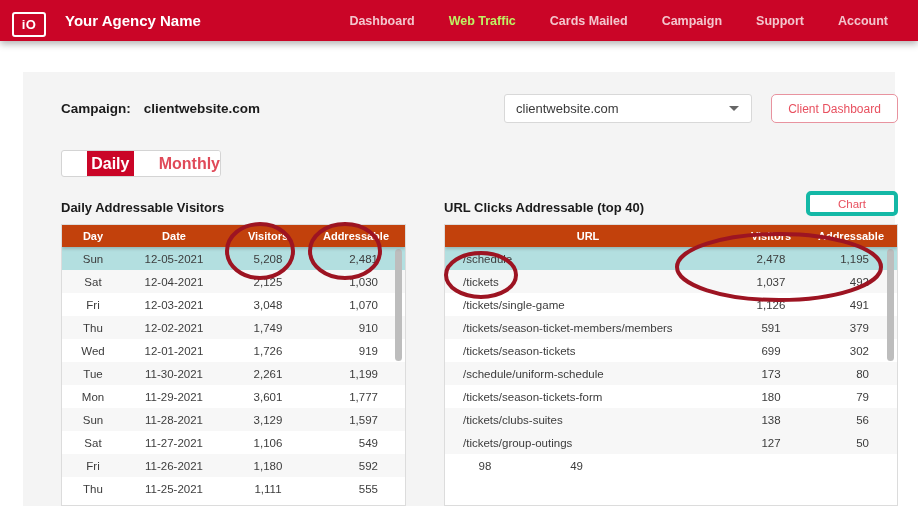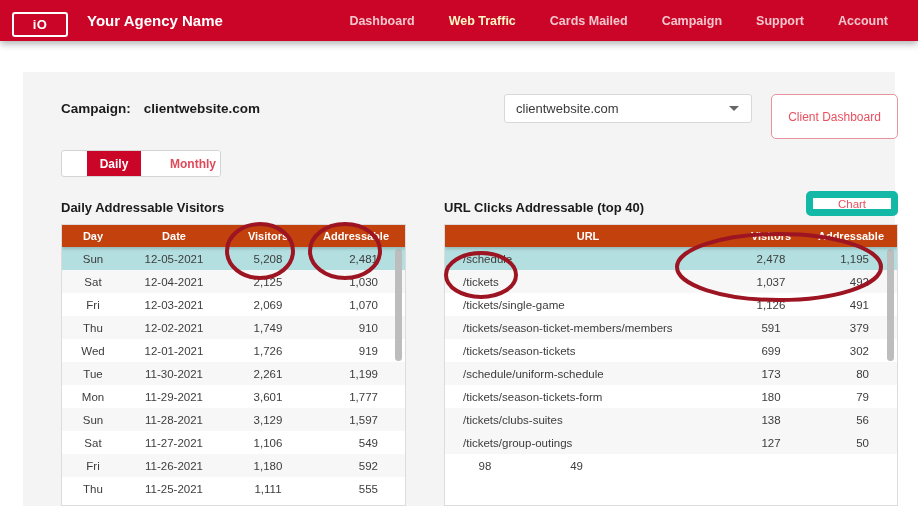--- a/index.html
+++ b/index.html
@@ -13,38 +13,38 @@
 
   
   .topnav {
     position: absolute; left: 0; top: 0; width: 918px; height: 41px;
     background: #ca0527;
     display: flex; align-items: center;
     box-shadow: 0 3px 7px rgba(0,0,0,0.30);
     z-index: 5;
   }
   .logo-box {
-    width: 56px; height: 25px; margin-left: 12px;
+    width: 34px; height: 25px; margin-left: 12px;
     border: 2px solid #ffffff; border-radius: 3px;
     display: flex; align-items: center; justify-content: center; margin-top: 8px;
   }
   .logo-box .logo-txt {
     color: #ffffff; font-size: 13px; font-weight: bold; letter-spacing: .5px;
     line-height: 1;
   }
   .brand {
     color: #ffffff; font-size: 15px; font-weight: bold; margin-left: 19px;
     white-space: nowrap;
   }
   .navlinks { margin-left: auto; display: flex; align-items: center; }
   .navlink {
     color: #f3c6cd; font-size: 12.5px; font-weight: bold;
     padding: 0 17px; white-space: nowrap; cursor: pointer;
   }
-  .navlink.active { color: #fef9c3; }
+  .navlink.active { color: #bef264; }
   .navlink.last { padding-right: 30px; }
 
   
   .panel {
     position: absolute; left: 23px; top: 72px; width: 872px; height: 434px;
     background: #f4f4f4;
   }
 
   .campaign-row {
     position: absolute; left: 38px; top: 29px;
@@ -60,50 +60,50 @@
   }
   .select-value { font-size: 13px; color: #3a3a3a; margin-left: 11px; }
   .caret {
     margin-left: auto; margin-right: 12px;
     width: 0; height: 0;
     border-left: 5px solid transparent; border-right: 5px solid transparent;
     border-top: 5px solid #666666;
   }
 
   .client-dash-btn {
-    position: absolute; left: 748px; top: 22px; width: 127px; height: 45px;
+    position: absolute; left: 748px; top: 22px; width: 127px; height: 29px;
     background: #ffffff; border: 1px solid #e8939f; border-radius: 5px;
     color: #e8505f; font-size: 12px;
     display: flex; align-items: center; justify-content: center;
     cursor: pointer;
   }
 
   
   .seg {
     position: absolute; left: 38px; top: 78px; width: 160px; height: 27px;
     display: flex; border: 1px solid #d4d4d4; border-radius: 3px; overflow: hidden;
     background: #ffffff;
   }
   .seg-btn {
     flex: 1; display: flex; align-items: center; justify-content: center;
-    font-size: 12px; font-weight: bold; cursor: pointer; margin-left: 25px;
+    font-size: 16px; font-weight: bold; cursor: pointer; margin-left: 25px;
   }
   .seg-btn.on  { background: #ca0527; color: #ffffff; }
   .seg-btn.off { background: #ffffff; color: #e04a59; }
 
   
   .sec-title {
     position: absolute; font-size: 13px; font-weight: bold; color: #1b1b1b;
   }
   #left-title  { left: 38px;  top: 128px; }
   #right-title { left: 421px; top: 128px; }
 
   .chart-btn {
     position: absolute; left: 783px; top: 119px; width: 92px; height: 25px;
-    background: #ffffff; border: 7px solid #14b8a6; border-radius: 5px;
+    background: #ffffff; border: 4px solid #14b8a6; border-radius: 5px;
     color: #e8505f; font-size: 11.5px;
     display: flex; align-items: center; justify-content: center;
     cursor: pointer;
   }
 
   
   .tablebox {
     position: absolute;
     background: #ffffff;
     border: 1px solid #dcdcdc;
@@ -216,21 +216,21 @@
           </div>
           <div class="tr even">
             <div class="td c-day c">Sat</div>
             <div class="td c-date c">12-04-2021</div>
             <div class="td c-vis c">2,125</div>
             <div class="td c-add r">1,030</div>
           </div>
           <div class="tr odd">
             <div class="td c-day c">Fri</div>
             <div class="td c-date c">12-03-2021</div>
-            <div class="td c-vis c">2,069</div>
+            <div class="td c-vis c">3,048</div>
             <div class="td c-add r">1,070</div>
           </div>
           <div class="tr even">
             <div class="td c-day c">Thu</div>
             <div class="td c-date c">12-02-2021</div>
             <div class="td c-vis c">1,749</div>
             <div class="td c-add r">910</div>
           </div>
           <div class="tr odd">
             <div class="td c-day c">Wed</div>

